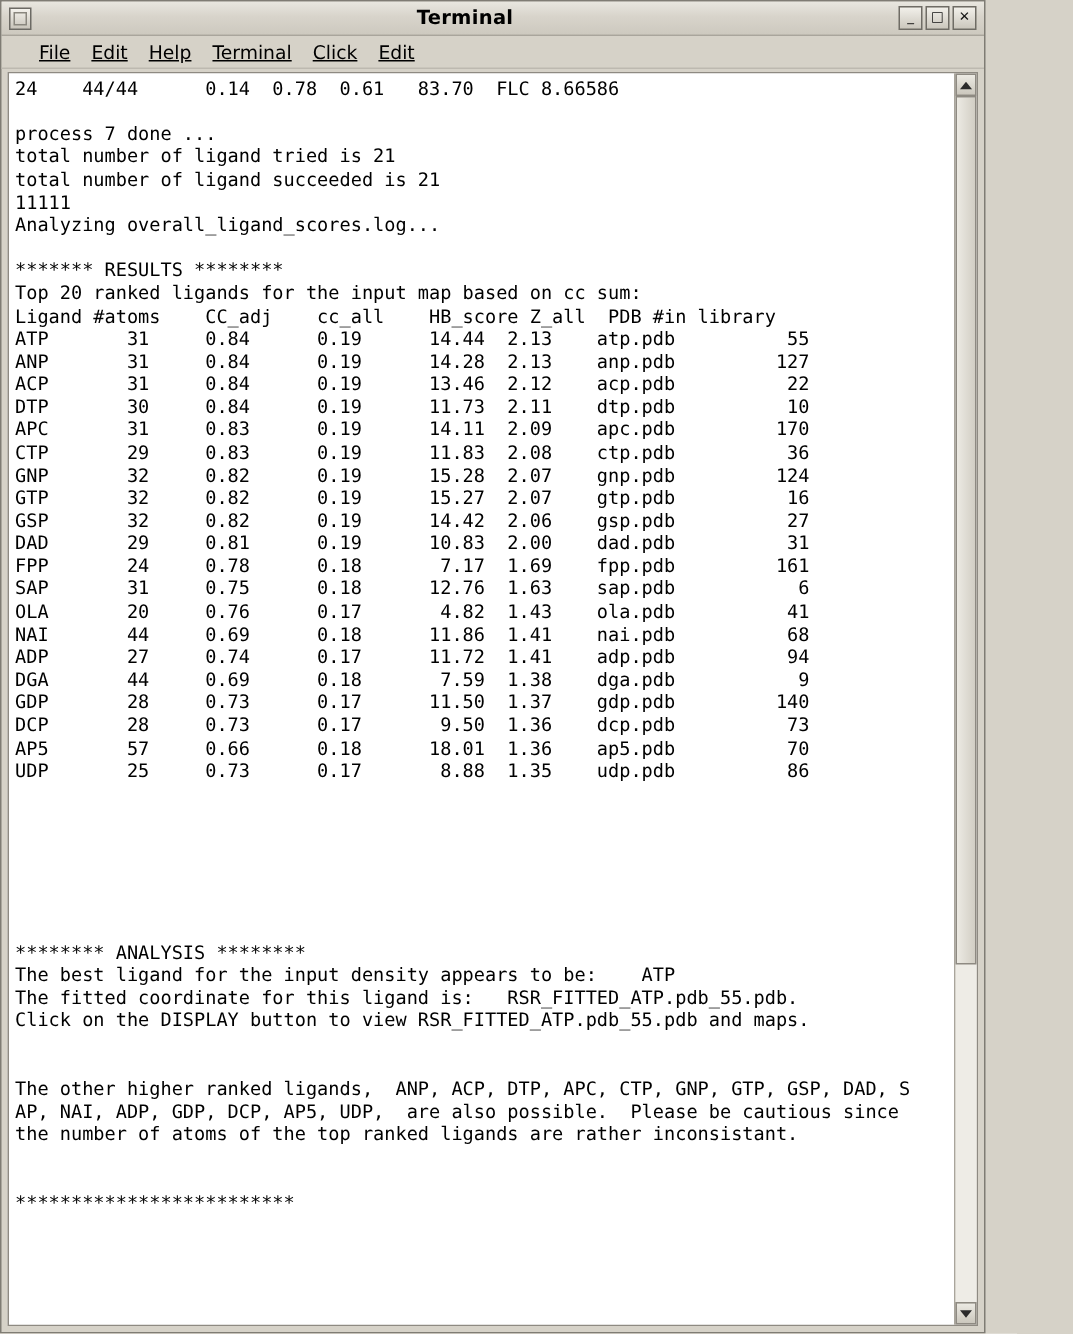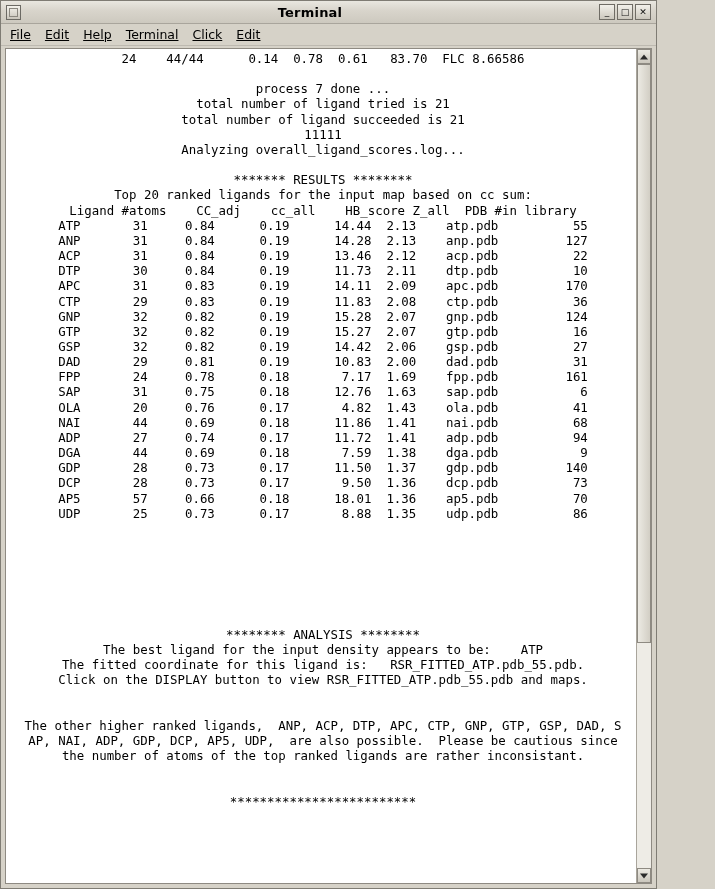--- a/index.html
+++ b/index.html
@@ -68,21 +68,21 @@
     color: #111;
   }
   .tbtn .glyph { display: block; }
 
   
   .menubar {
     height: 22px;
     background: #d6d2c8;
     display: flex;
     align-items: center;
-    padding-left: 2px;
+    padding-left: 18px;
     box-sizing: border-box;
     border-bottom: 1px solid #bdb9b0;
   }
   .menu-item {
     font-size: 12.5px;
     color: #000;
     padding: 2px 7px;
     font-family: "DejaVu Sans", sans-serif;
   }
   .menu-item u { text-decoration: underline; }
@@ -91,21 +91,20 @@
   .term-wrap {
     position: absolute;
     left: 4px;
     top: 47px;
     right: 4px;
     bottom: 4px;
     border: 1px solid #8e8a82;
     background: #ffffff;
     display: flex;
     box-sizing: border-box;
-    text-align: center;
   }
   .term {
     flex: 1;
     background: #ffffff;
     overflow: hidden;
     padding: 2px 0 0 4px;
     box-sizing: border-box;
   }
   pre.termtext {
     margin: 0;

